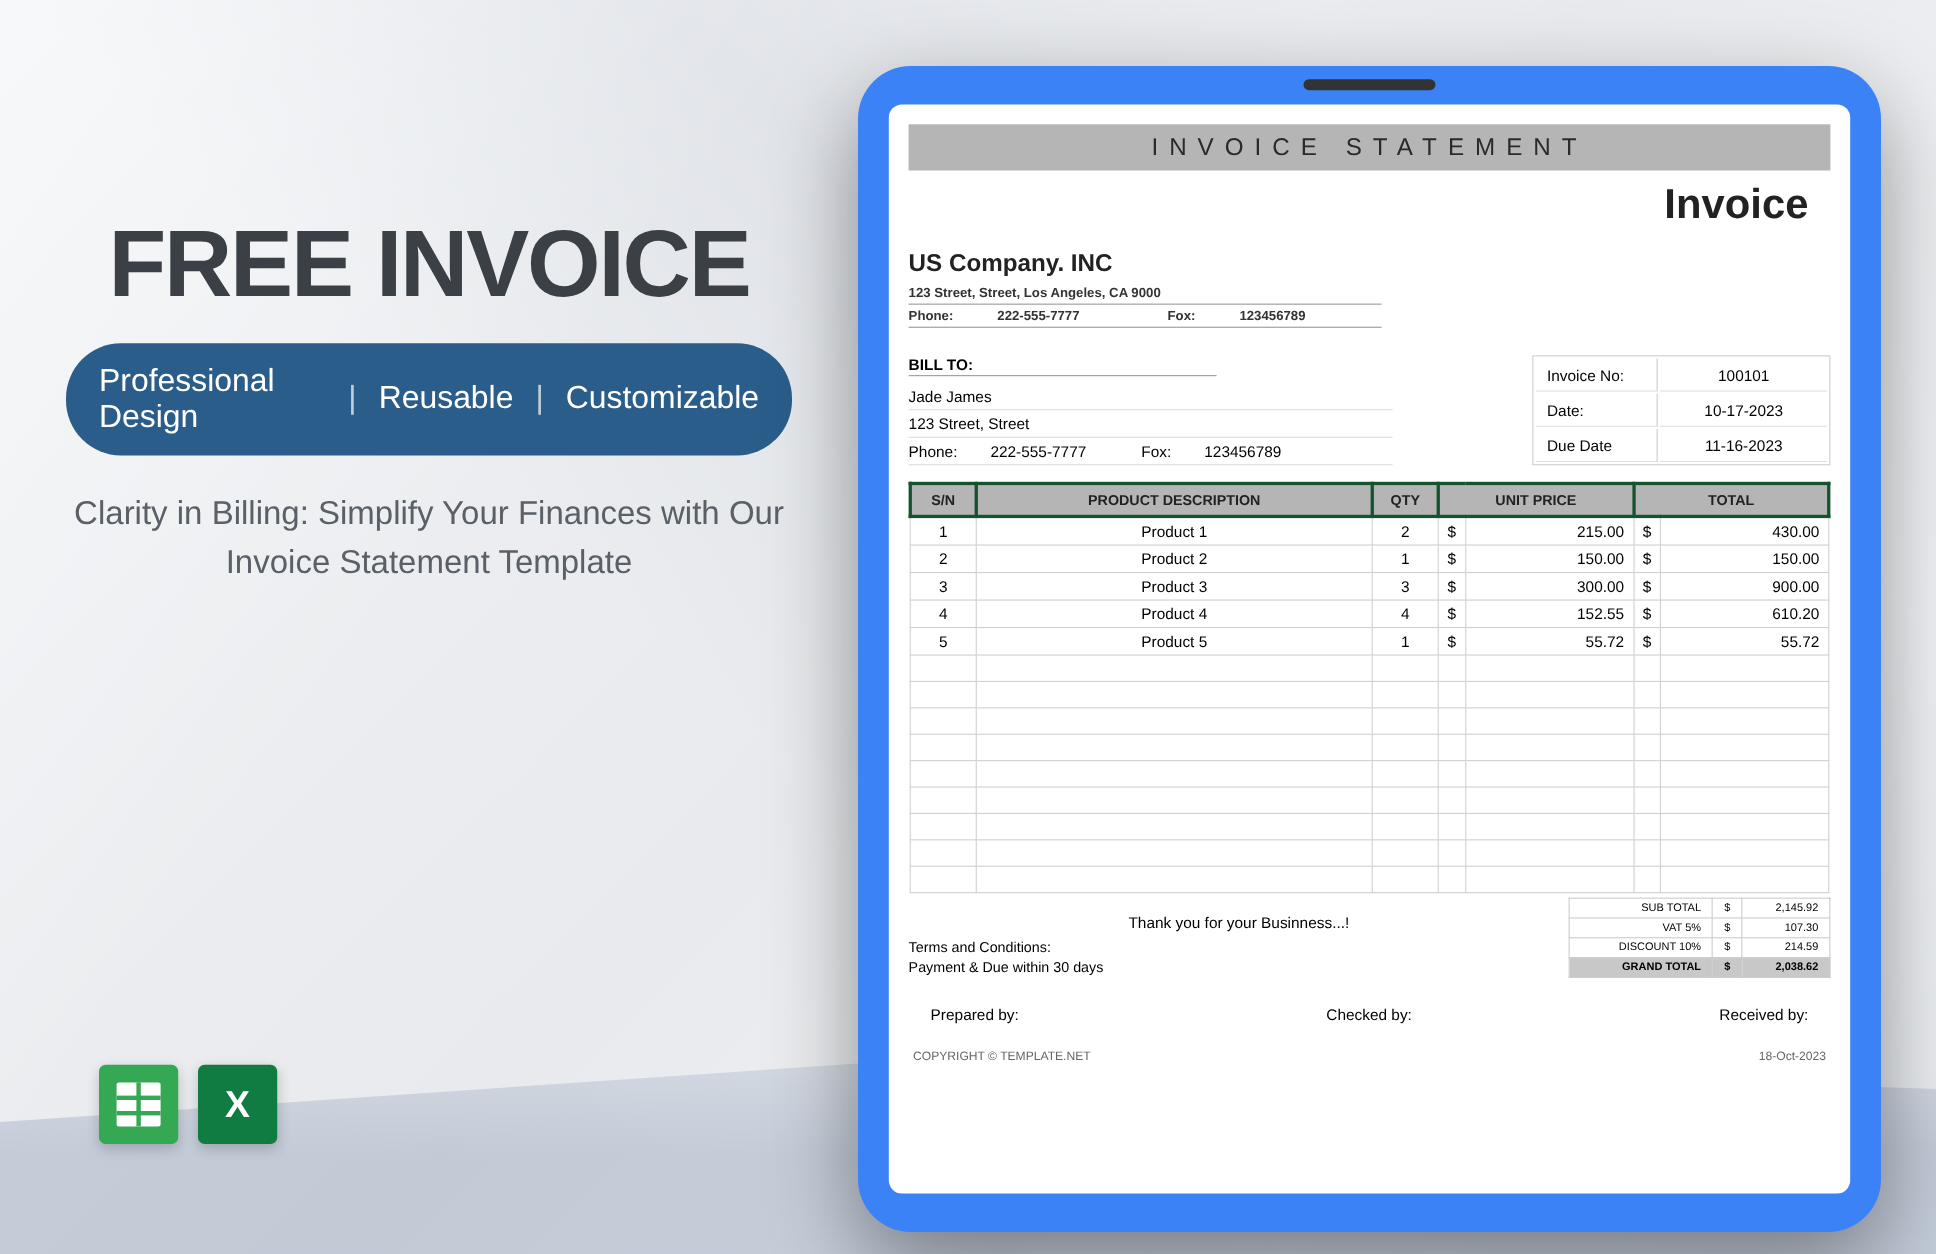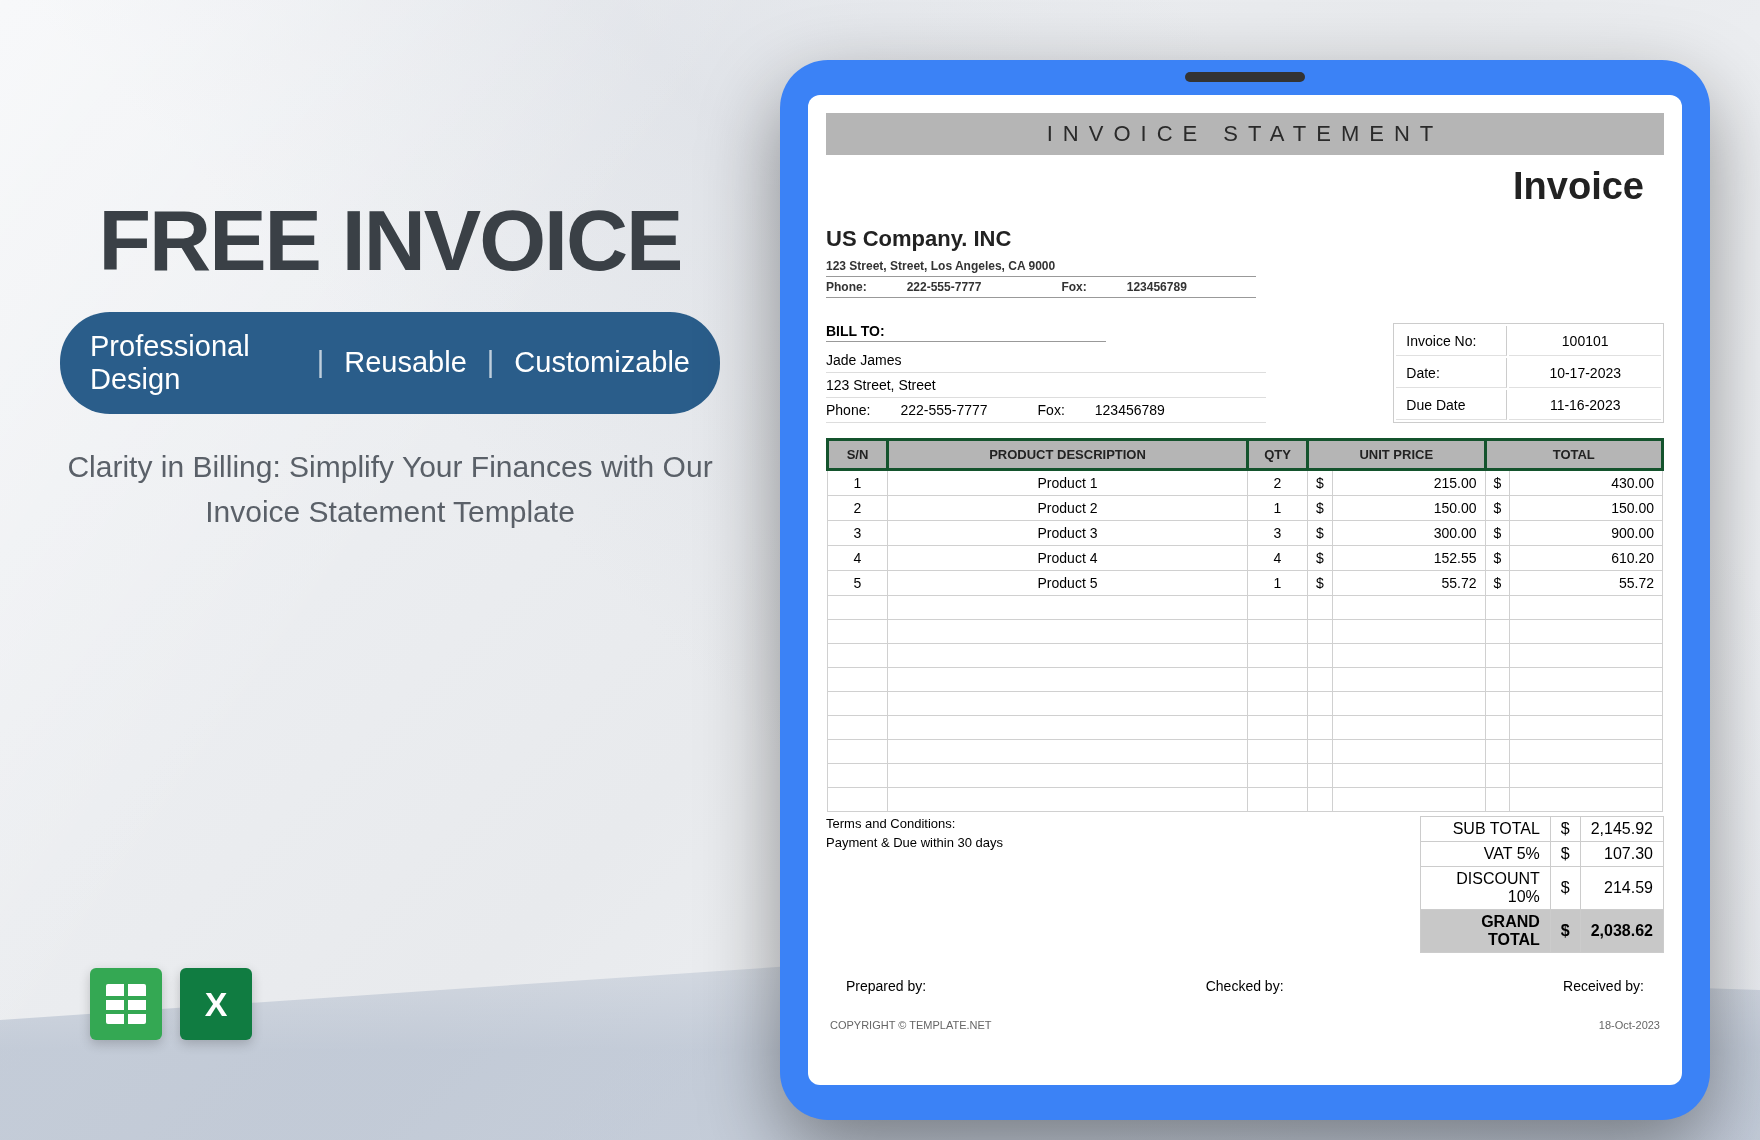--- a/index.html
+++ b/index.html
@@ -160,21 +160,21 @@
 table.products td.cur { text-align: left; width: 14px; }
 .col-sn { width: 60px; }
 .col-desc { width: 360px; }
 .col-qty { width: 60px; }
 .col-unit { width: 110px; }
 .col-total { width: 110px; }
 .thanks { text-align: center; padding: 15px 0 6px; font-size: 14px; }
 .footer-row { display: flex; justify-content: space-between; align-items: flex-start; margin-top: 4px;}
 .terms { font-size: 13px; }
 .terms .hdr { font-weight: 500; margin-bottom: 4px;}
-.totals { border-collapse: collapse; font-size: 16px; }
+.totals { border-collapse: collapse; font-size: 10px; }
 .totals td { padding: 3px 10px; border: 1px solid #ccc; }
 .totals td.lbl { text-align: right; font-weight: 500; width: 130px;}
 .totals td.cur { width: 20px; }
 .totals td.val { text-align: right; width: 80px;}
 .totals tr.grand td { background: #c8c8c8; font-weight: 700; }
 .sigs { display: flex; justify-content: space-between; margin-top: 25px; padding: 0 20px; font-size: 14px;}
 .copyright { display: flex; justify-content: space-between; margin-top: 25px; font-size: 11px; color: #666; padding: 0 4px;}
 </style>
 </head>
 <body>
@@ -392,20 +392,21 @@
               <td></td>
               <td></td>
               <td></td>
               <td></td>
             </tr>
           </tbody>
       </table>
 
       <div class="footer-row">
         <div style="flex:1">
+          <div class="thanks">Thank you for your Businness...!</div>
           <div class="terms">
             <div class="hdr">Terms and Conditions:</div>
             <div>Payment &amp; Due within 30 days</div>
           </div>
         </div>
         <table class="totals">
           <tbody>
               <tr>
                 <td class="lbl">SUB TOTAL</td>
                 <td class="cur">$</td>

